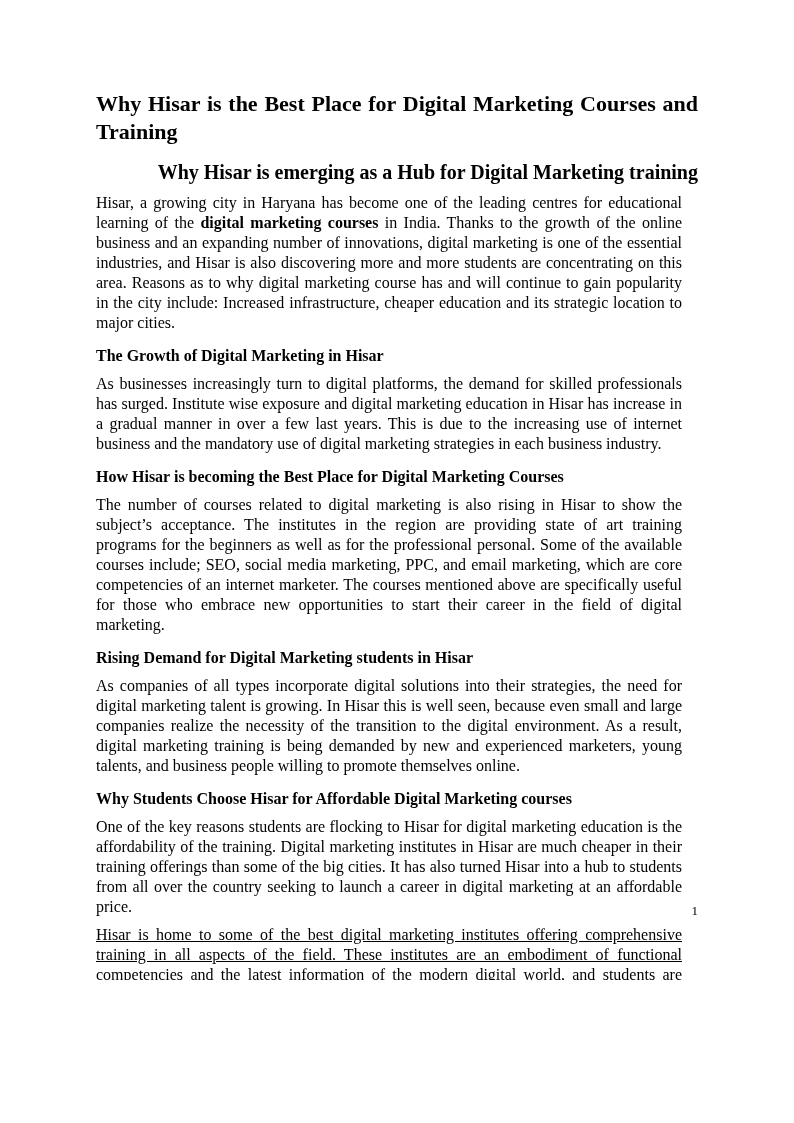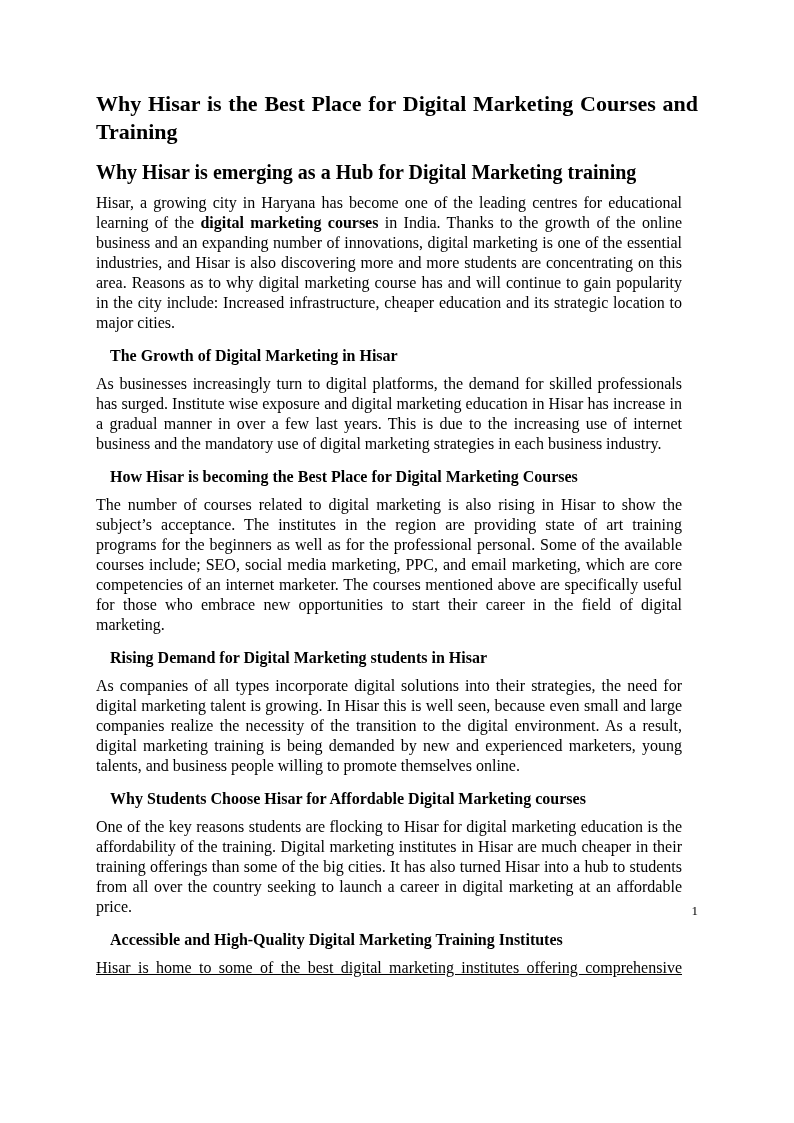--- a/index.html
+++ b/index.html
@@ -24,37 +24,37 @@
     line-height: 28px;
     font-weight: bold;
     margin: 0;
     text-align: justify;
   }
   h2.doc-subtitle {
     font-size: 20px;
     line-height: 25px;
     font-weight: bold;
     margin: 14px 0 0 0;
-    text-align: left;
+    text-align: right;
   }
   p.body-para {
     font-size: 16px;
     line-height: 20px;
     margin: 8px 16px 0 0;
     text-align: justify;
   }
   p.body-para.continued {
     text-align-last: justify;
     text-decoration: underline;
   }
   h3.section-heading {
     font-size: 16px;
     line-height: 20px;
     font-weight: bold;
-    margin: 13px 0 0 14px;
+    margin: 13px 0 0 0;
     text-align: left;
   }
   section {
     margin: 0;
     padding: 0;
   }
   .page-number {
     position: absolute;
     right: 96px;
     bottom: 62px;
@@ -88,19 +88,18 @@
     <h3 class="section-heading">Rising Demand for Digital Marketing students in Hisar</h3>
     <p class="body-para">As companies of all types incorporate digital solutions into their strategies, the need for digital marketing talent is growing. In Hisar this is well seen, because even small and large companies realize the necessity of the transition to the digital environment. As a result, digital marketing training is being demanded by new and experienced marketers, young talents, and business people willing to promote themselves online.</p>
   </section>
 
   <section>
     <h3 class="section-heading">Why Students Choose Hisar for Affordable Digital Marketing courses</h3>
     <p class="body-para">One of the key reasons students are flocking to Hisar for digital marketing education is the affordability of the training. Digital marketing institutes in Hisar are much cheaper in their training offerings than some of the big cities. It has also turned Hisar into a hub to students from all over the country seeking to launch a career in digital marketing at an affordable price.</p>
   </section>
 
   <section>
-    <h3 class="section-heading">Accessible and High-Quality Digital Marketing Training Institutes</h3>
     <p class="body-para continued">Hisar is home to some of the best digital marketing institutes offering comprehensive training in all aspects of the field. These institutes are an embodiment of functional competencies and the latest information of the modern digital world, and students are prepared to solve real</p>
   </section>
 
   <div class="page-number">1</div>
 
 </div>
 
 </body></html>

